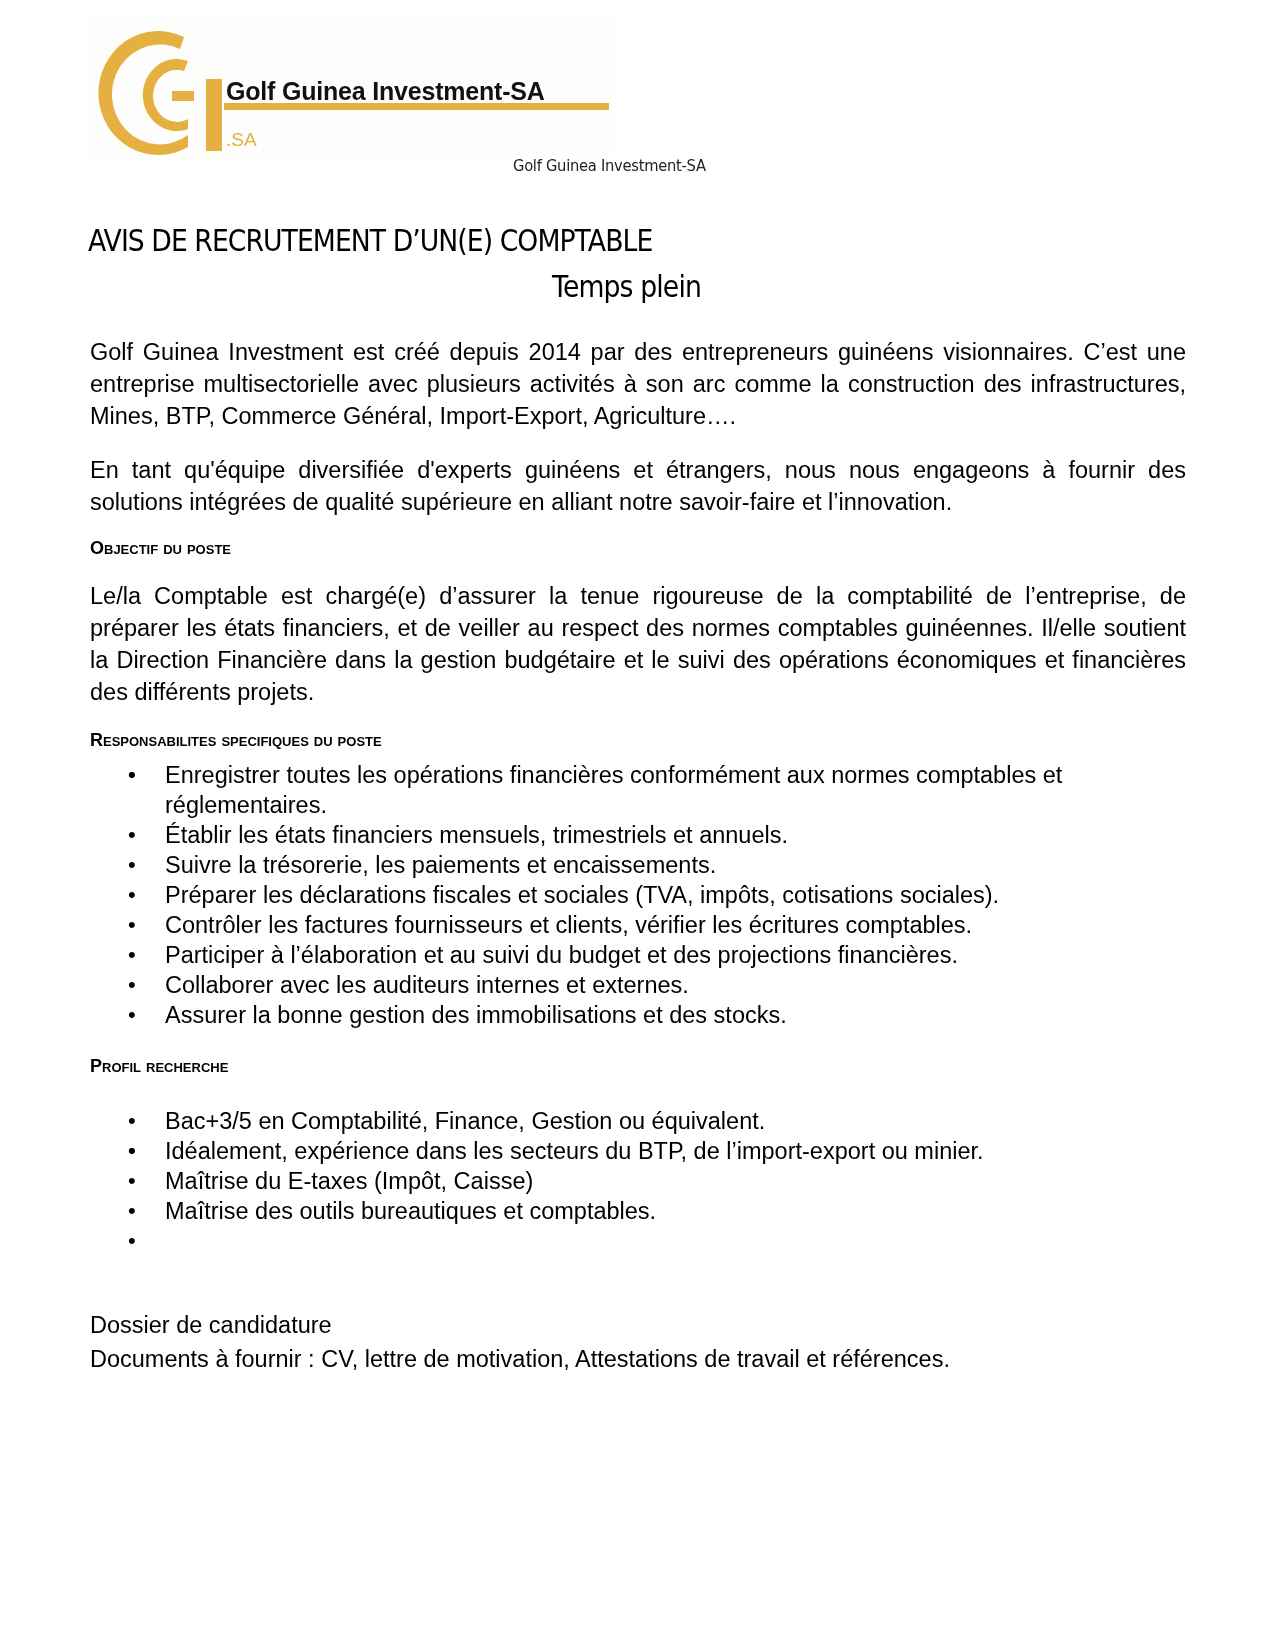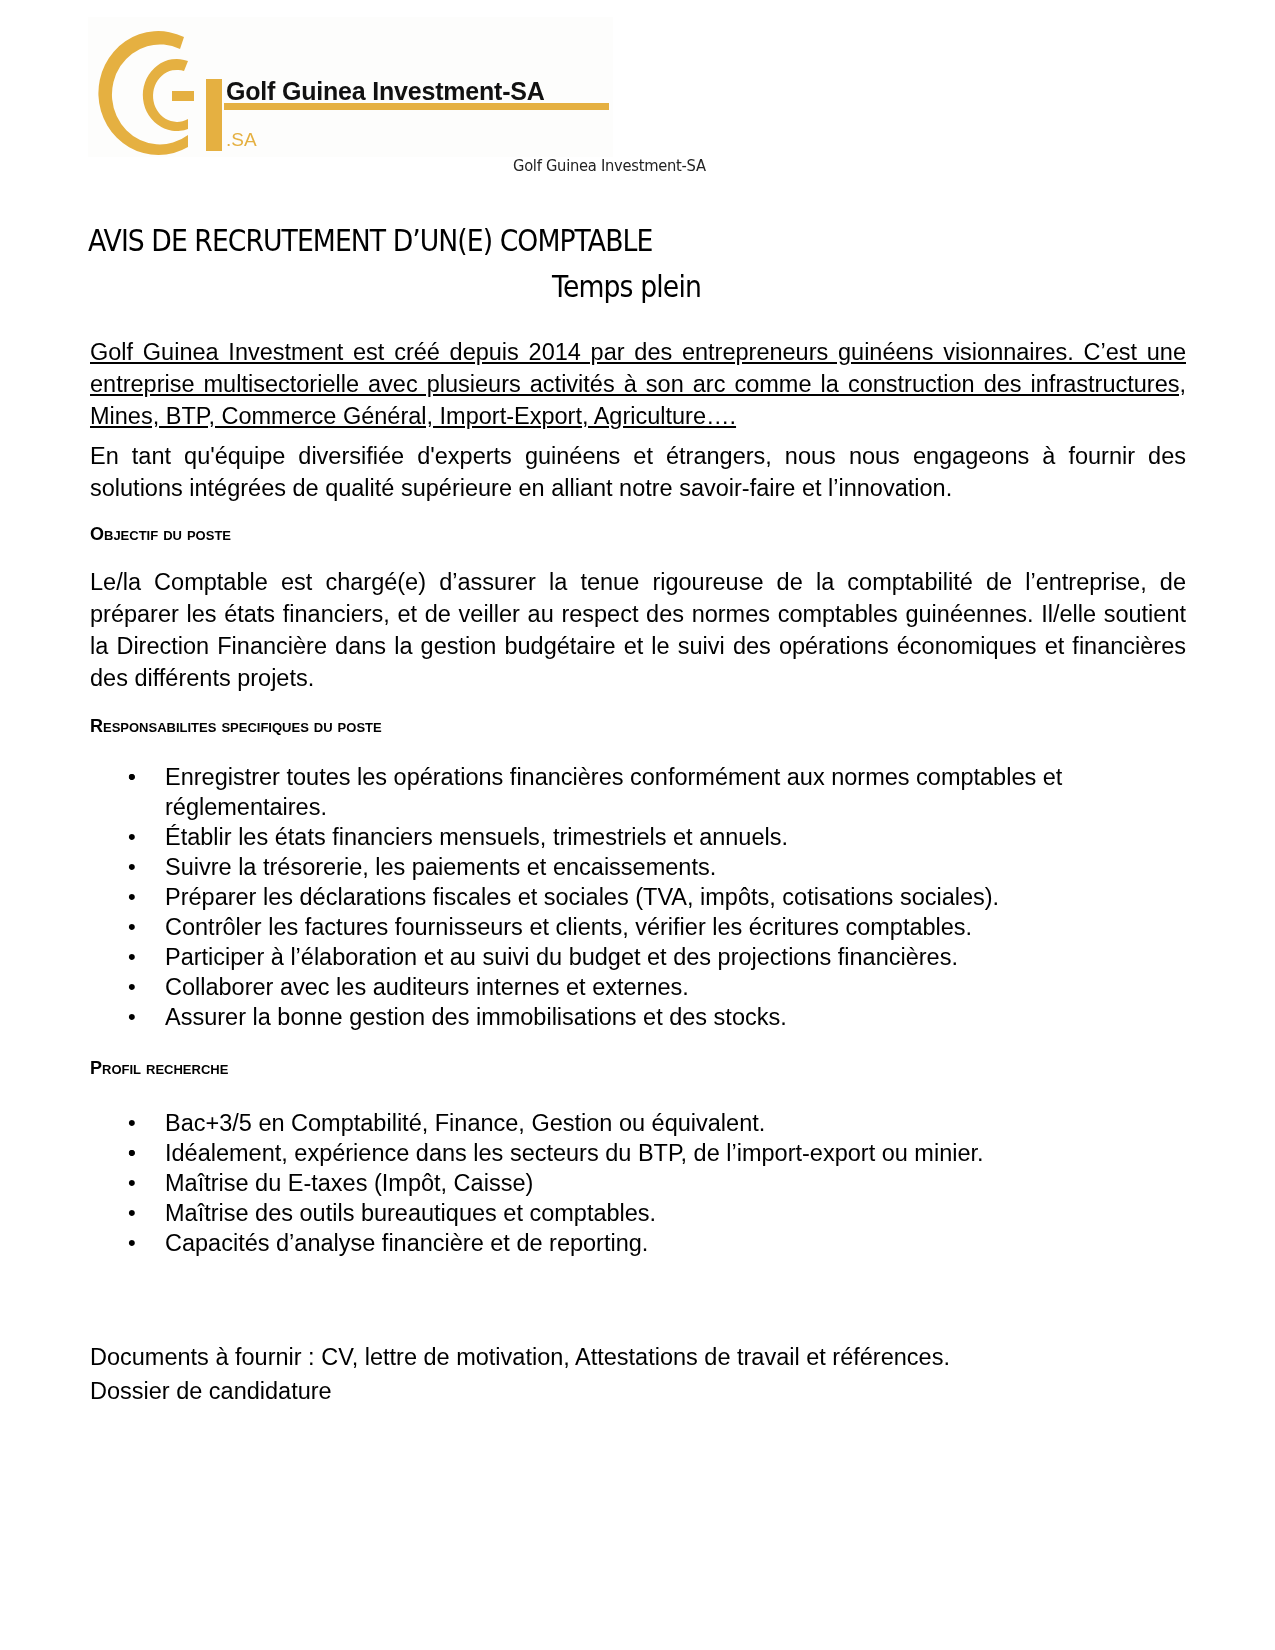--- a/index.html
+++ b/index.html
@@ -13,26 +13,26 @@
   .logo-bar { position: absolute; left: 136px; top: 86px; width: 385px; height: 7px; background: #e5b041; }
   .logo-sa { position: absolute; left: 138px; top: 112px; font-family: "Liberation Sans", sans-serif; font-weight: normal; font-size: 19px; color: #e5b041; }
 
   .header-text { position: absolute; left: 513px; top: 156px; font-family: "DejaVu Sans", sans-serif; font-size: 16px; color: #222; letter-spacing: -0.3px; white-space: nowrap; transform: scaleX(0.92); transform-origin: left top; }
 
   .title { position: absolute; left: 88px; top: 222px; font-family: "DejaVu Sans", sans-serif; font-size: 31px; letter-spacing: -1.1px; white-space: nowrap; transform: scaleX(0.86); transform-origin: left top; }
   .subtitle { position: absolute; left: 552px; top: 268px; font-family: "DejaVu Sans", sans-serif; font-size: 31px; letter-spacing: -1px; white-space: nowrap; transform: scaleX(0.86); transform-origin: left top; }
 
   .content { position: absolute; left: 90px; top: 336px; width: 1096px; font-family: "Liberation Sans", sans-serif; font-size: 23.5px; line-height: 32px; }
   .para { margin: 0; text-align: justify; }
-  .p1 { margin-bottom: 8px; text-decoration: underline; }
+  .p1 { margin-bottom: 22px; }
   .p2 { margin-bottom: 18px; }
   .sec-head { margin: 0 0 18px 0; font-weight: bold; font-size: 18px; line-height: 24px; font-variant: small-caps; letter-spacing: 0px; }
   .sec-head.objective { margin-bottom: 20px; }
   .p3 { margin-bottom: 20px; }
-  .sec-head.resp { margin-bottom: 24px; }
+  .sec-head.resp { margin-bottom: 8px; }
   ul.bullets { list-style: none; margin: 0; padding: 0; }
   ul.bullets li { position: relative; padding-left: 75px; line-height: 30px; }
   ul.bullets li .bullet { position: absolute; left: 38px; top: 0; font-size: 22px; }
   ul.resp-list { margin-bottom: 24px; }
   .sec-head.profil { margin-bottom: 28px; }
   ul.profil-list { margin-bottom: 82px; }
   .dossier { margin: 0; line-height: 34px; }
 </style>
 </head>
 <body>
@@ -79,19 +79,19 @@
       <li><span class="bullet">•</span><span>Assurer la bonne gestion des immobilisations et des stocks.</span></li>
     </ul>
 
     <h2 class="sec-head profil">Profil recherche</h2>
     <ul class="bullets profil-list">
       <li><span class="bullet">•</span><span>Bac+3/5 en Comptabilité, Finance, Gestion ou équivalent.</span></li>
       <li><span class="bullet">•</span></li>
       <li><span class="bullet">•</span><span>Idéalement, expérience dans les secteurs du BTP, de l’import-export ou minier.</span></li>
       <li><span class="bullet">•</span><span>Maîtrise du E-taxes (Impôt, Caisse)</span></li>
       <li><span class="bullet">•</span><span>Maîtrise des outils bureautiques et comptables.</span></li>
-      <li><span class="bullet">•</span><span>Capacités d’analyse financière et de reporting.</span></li>
+      <li><span class="bullet">•</span></li>
     </ul>
 
+    <p class="dossier">Dossier de candidature</p>
     <p class="dossier">Documents à fournir : CV, lettre de motivation, Attestations de travail et références.</p>
-    <p class="dossier">Dossier de candidature</p>
   </div>
 </div>
 
 </body></html>

